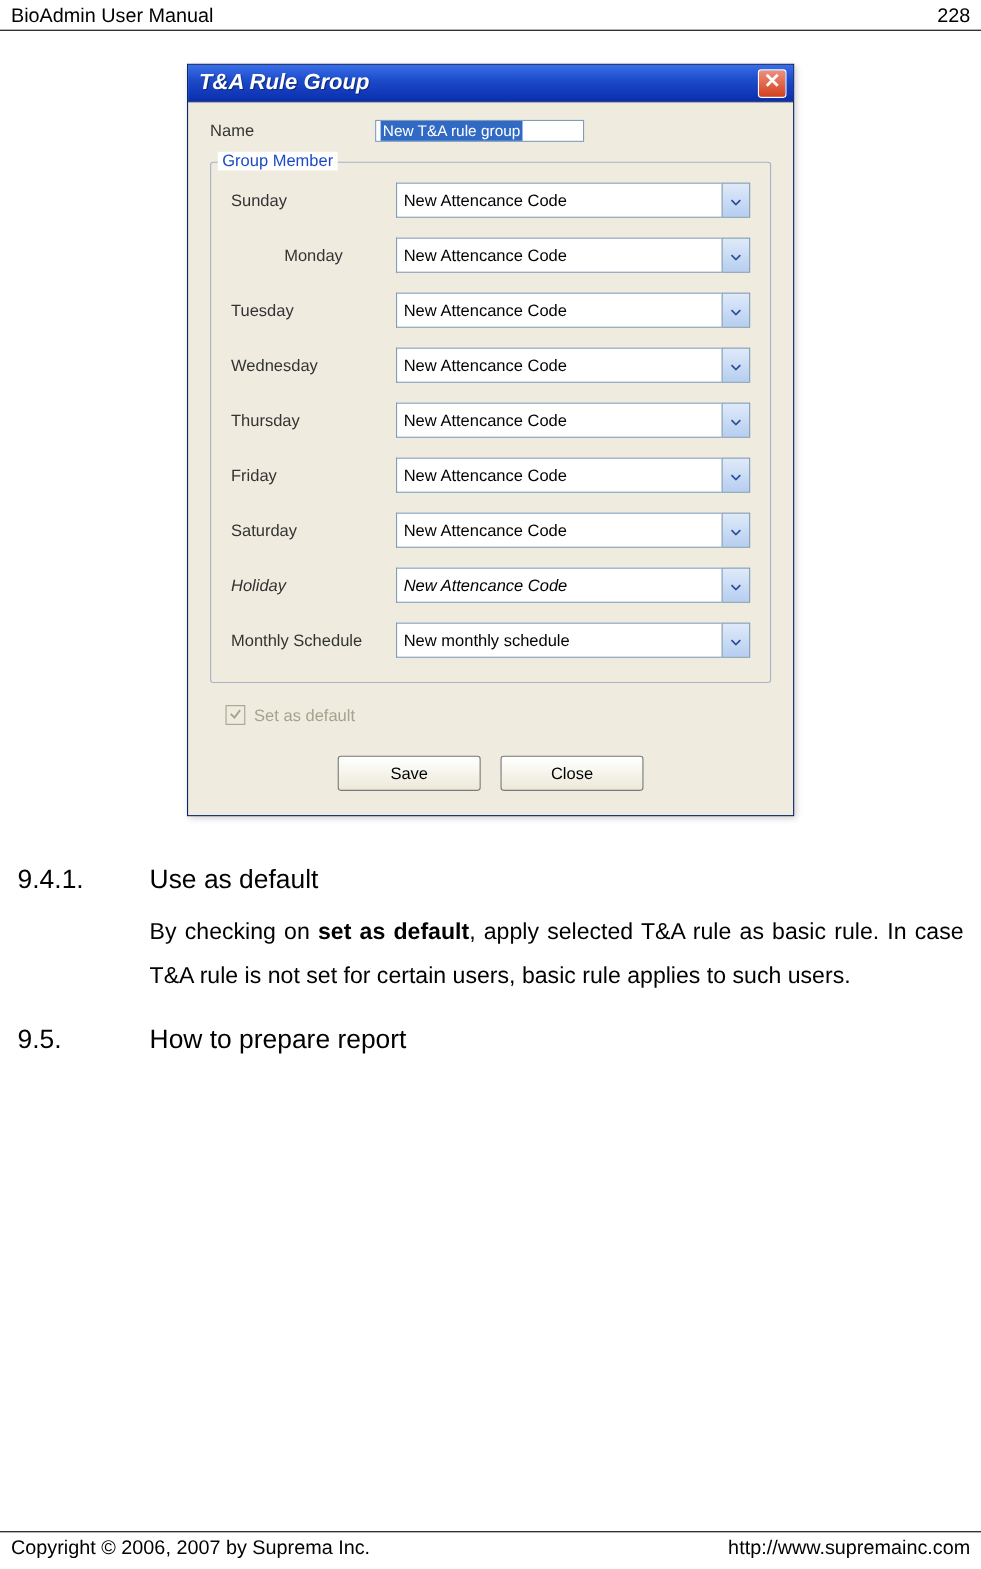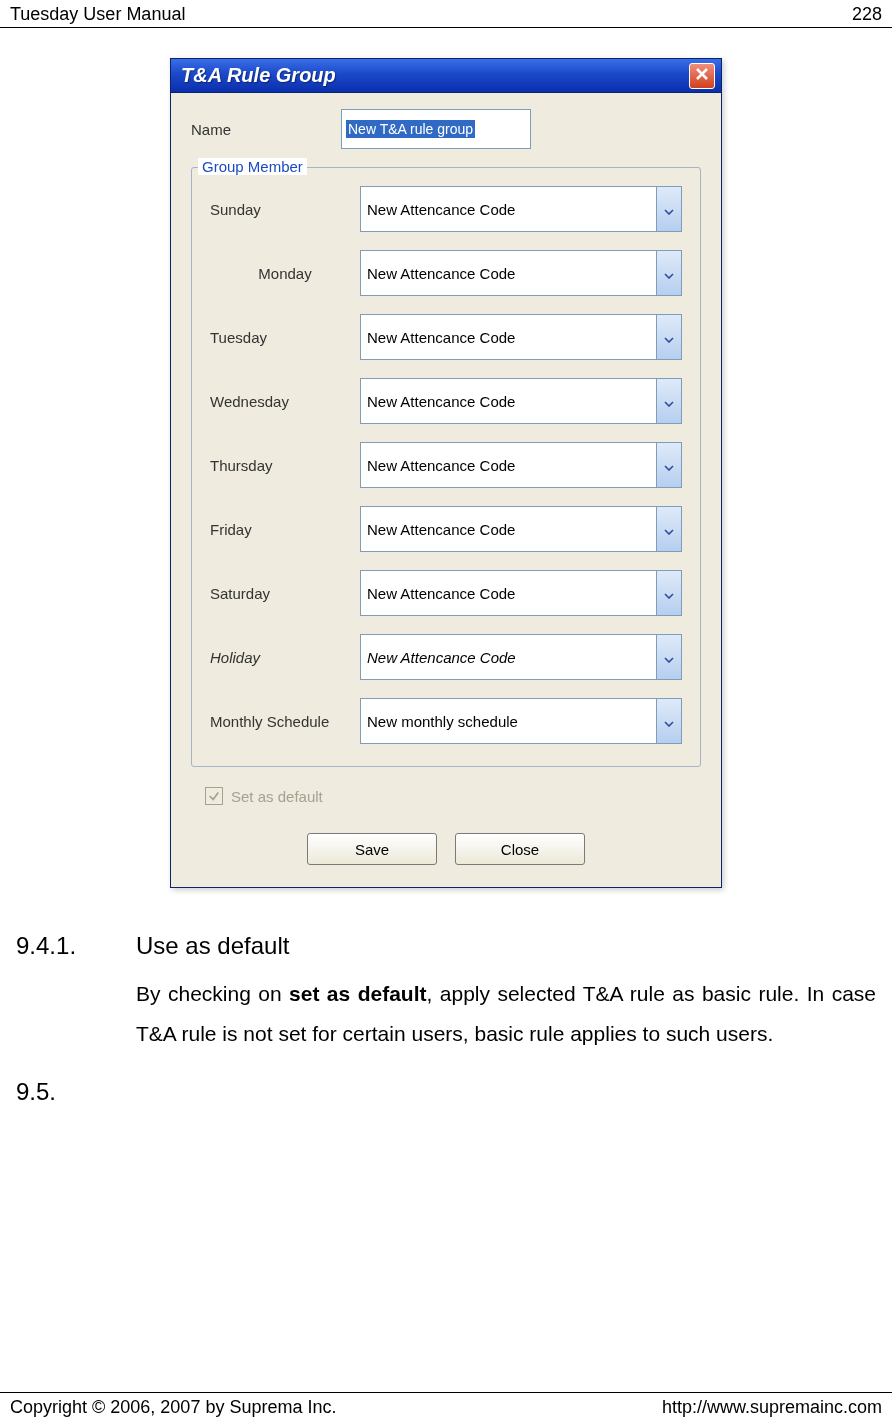--- a/index.html
+++ b/index.html
@@ -64,21 +64,21 @@
     display: flex;
     align-items: center;
     margin-bottom: 18px;
   }
   .row-label {
     width: 150px;
     color: #333;
   }
   .name-input {
     width: 190px;
-    height: 40px;
+    height: 20px;
     border: 1px solid #7f9db9;
     background: #fff;
     padding: 2px 4px;
     display: flex;
     align-items: center;
   }
   .name-input-text {
     background: #316ac5;
     color: #fff;
     padding: 1px 2px;
@@ -96,21 +96,21 @@
     top: -10px;
     left: 6px;
     background: #ffffff;
     color: #1c4ac7;
     font-size: 15px;
     padding: 0 4px;
   }
   .combobox {
     flex: 1;
     display: flex;
-    height: 46px;
+    height: 32px;
   }
   .combobox-text {
     flex: 1;
     border: 1px solid #7f9db9;
     border-right: none;
     background: #fff;
     display: flex;
     align-items: center;
     padding: 0 6px;
     font-size: 15px;
@@ -190,21 +190,21 @@
     justify-content: space-between;
     padding: 4px 10px 0 10px;
     font-size: 18px;
     border-top: 1px solid #000;
   }
 </style>
 </head>
 <body>
 
 <div class="page-header">
-  <span>Tuesday User Manual</span>
+  <span>BioAdmin User Manual</span>
   <span>228</span>
 </div>
 
 <div class="content">
 
   <div class="dialog">
     <div class="titlebar">
       <span class="titlebar-text">T&amp;A Rule Group</span>
       <div class="close-btn">
         <span>
@@ -359,20 +359,21 @@
       <span class="sec-title">Use as default</span>
     </div>
     <div class="sec-body">
       <span>By checking on </span><span class="bold">set as default</span><span>, apply selected T&amp;A rule as basic rule. In case T&amp;A rule is not set for certain users, basic rule applies to such users.</span>
     </div>
   </div>
 
   <div class="section">
     <div class="sec-row">
       <span class="sec-num">9.5.</span>
+      <span class="sec-title">How to prepare report</span>
     </div>
   </div>
 
 </div>
 
 <div class="page-footer">
   <span>Copyright © 2006, 2007 by Suprema Inc.</span>
   <span>http://www.supremainc.com</span>
 </div>
 

